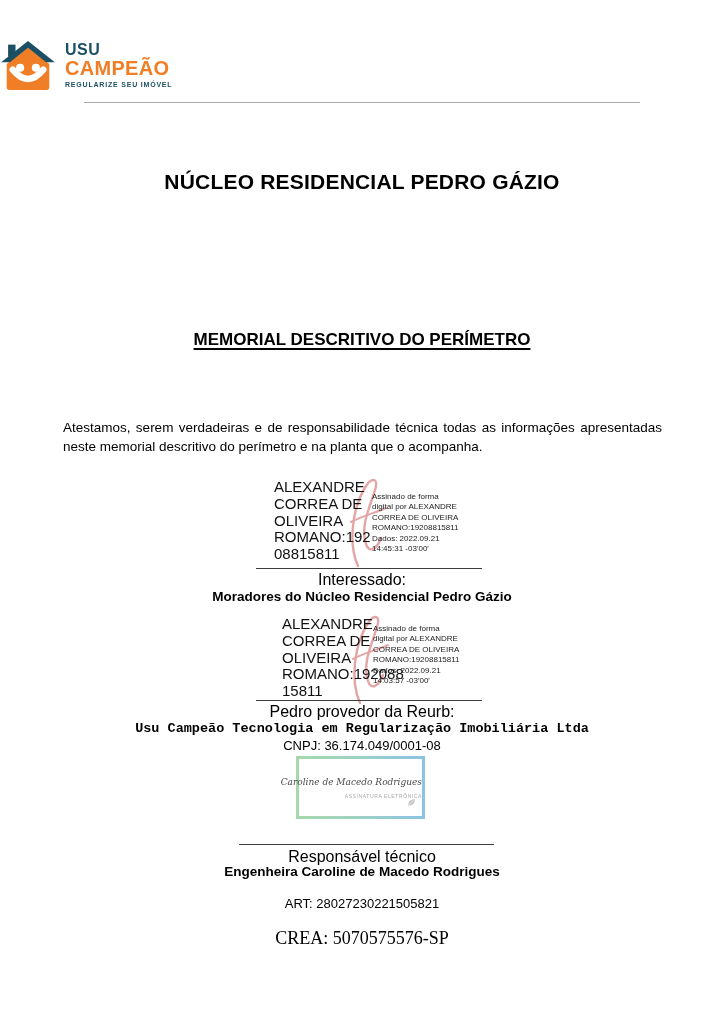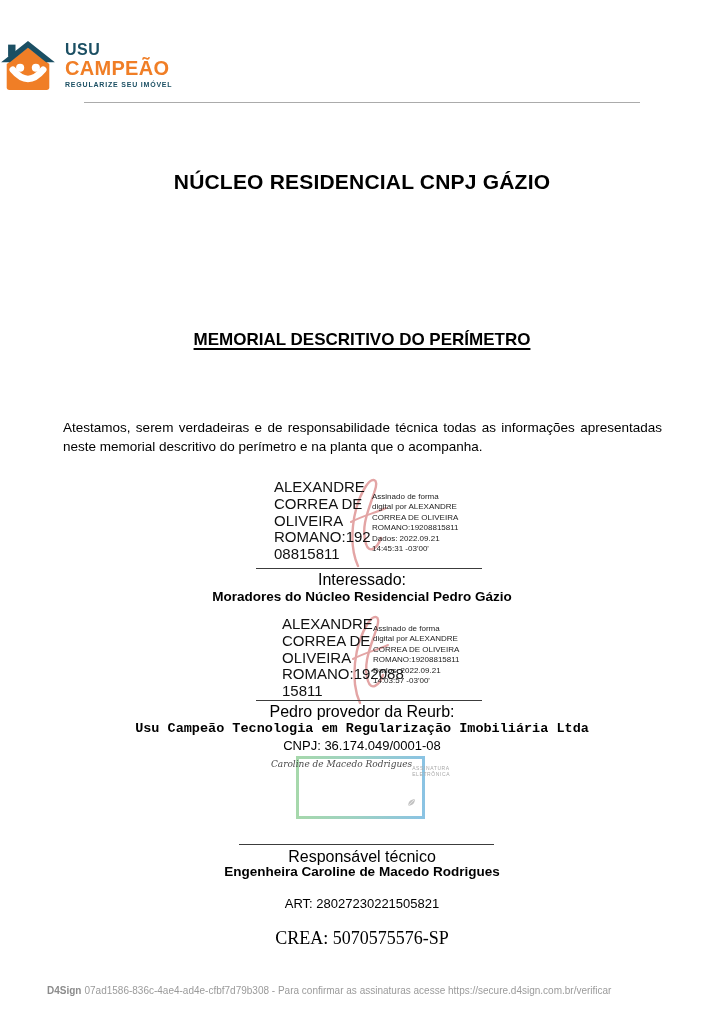--- a/index.html
+++ b/index.html
@@ -52,21 +52,21 @@
   #label-interessado { top: 571px; }
   #party1 { top: 589px; }
   #label-agente { top: 703px; }
   #party2 { top: 721px; font-family: Liberation Mono, monospace; }
   #cnpj { top: 738px; font-size: 13px; }
 
   
   #stamp { top: 756px; left: 296px; width: 129px; height: 63px; padding: 3px;
     background: linear-gradient(90deg, #a6d8ab 0%, #9ed2c2 45%, #8ac3e4 100%); }
   #stamp-inner { position: relative; width: 100%; height: 100%; background: #fff;
-    display: flex; align-items: flex-start; justify-content: center; }
+    display: flex; flex-direction: column; align-items: flex-end; justify-content: center; }
   #stamp-name { font-family: "DejaVu Serif", serif; font-style: italic; font-size: 9px;
     color: #4a4a4a; white-space: nowrap; }
   #stamp-label { font-size: 5px; color: #a8a8a8; letter-spacing: .6px; margin-top: 6px; }
   #stamp-leaf { position: absolute; right: 6px; bottom: 9px; width: 9px; height: 9px; }
 
   
   #resp-label { top: 848px; }
   #tech-name { top: 864px; }
   #crea { top: 928px; font-size: 18px; font-family: Liberation Serif, serif; }
   #art { top: 896px; font-size: 13px; }
@@ -90,21 +90,21 @@
     <path d="M13.5 32 Q30 52 46.5 32" stroke="#fff" stroke-width="7" fill="none" stroke-linecap="round"></path>
   </svg>
   <div id="logo-text">
     <div class="logo-usu">USU</div>
     <div class="logo-campeao">CAMPEÃO</div>
     <div class="logo-tagline">REGULARIZE SEU IMÓVEL</div>
   </div>
 </div>
 <div class="abs" id="header-rule"></div>
 
-<div class="abs center" id="doc-title">NÚCLEO RESIDENCIAL CNPJ GÁZIO</div>
+<div class="abs center" id="doc-title">NÚCLEO RESIDENCIAL PEDRO GÁZIO</div>
 <div class="abs center" id="section-title">MEMORIAL DESCRITIVO DO PERÍMETRO</div>
 
 <div class="abs" id="attestation">Atestamos, serem verdadeiras e de responsabilidade técnica todas as informações apresentadas neste memorial descritivo do perímetro e na planta que o acompanha.</div>
 
 <svg class="abs scribble" id="scribble1" viewBox="0 0 46 96">
   <path d="M14 92 C 4 70, 8 34, 22 12 C 28 3, 35 4, 31 16 C 26 33, 16 52, 22 70 C 25 80, 33 75, 37 64" stroke="#dd8f8f" stroke-width="2.4" fill="none" stroke-linecap="round"></path>
   <path d="M7 48 C 18 42, 31 39, 42 34" stroke="#dd8f8f" stroke-width="2" fill="none" stroke-linecap="round"></path>
 </svg>
 <div class="abs sig-names" id="sig1-names">
   <div>ALEXANDRE</div>
@@ -160,16 +160,13 @@
   </div>
 </div>
 
 <div class="abs sig-line" id="tech-line"></div>
 <div class="abs center role-label" id="resp-label">Responsável técnico</div>
 <div class="abs center party-bold" id="tech-name">Engenheira Caroline de Macedo Rodrigues</div>
 <div class="abs center" id="crea">CREA: 5070575576-SP</div>
 <div class="abs center" id="art">ART: 28027230221505821</div>
 
 <div class="abs" id="footer">
-  <div>
-    <span class="footer-brand">D4Sign</span><span class="footer-rest">07ad1586-836c-4ae4-ad4e-cfbf7d79b308 - Para confirmar as assinaturas acesse https://secure.d4sign.com.br/verificar</span>
-  </div>
 </div>
 
 </body></html>

